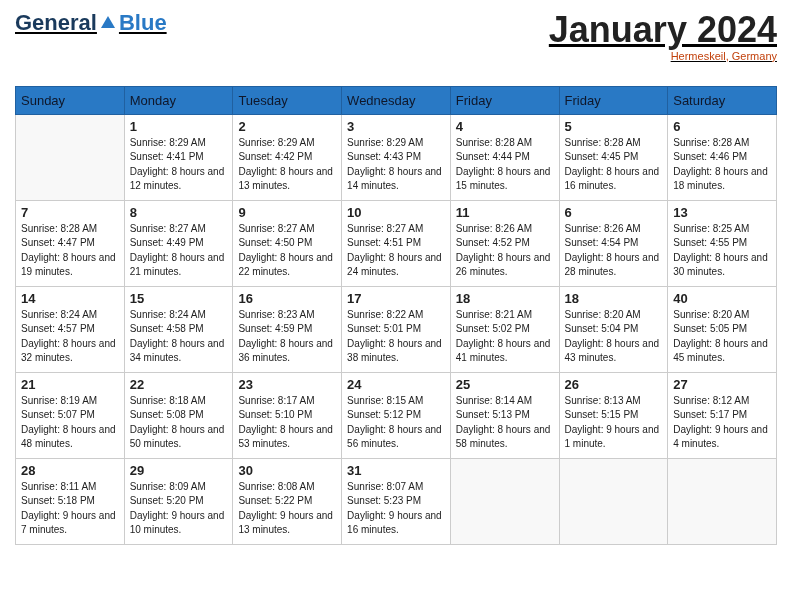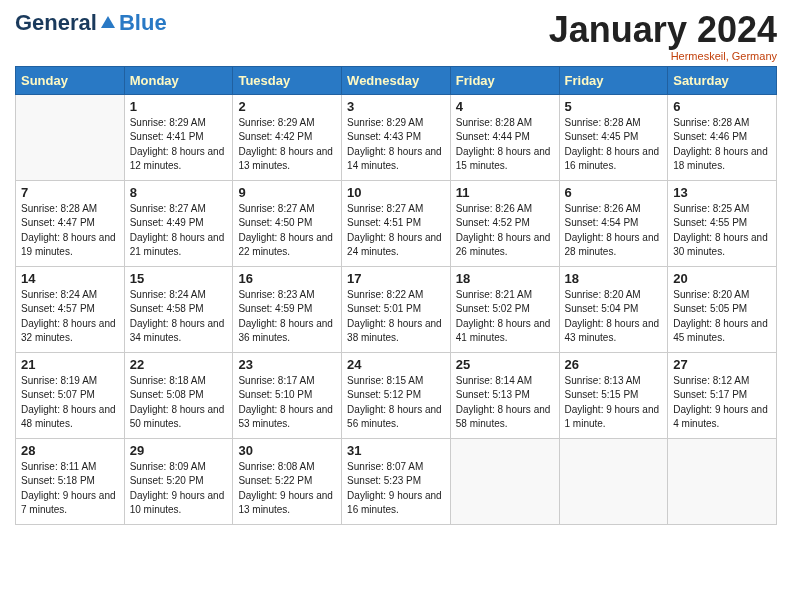--- a/index.html
+++ b/index.html
@@ -7,21 +7,22 @@
       font-family: Arial, sans-serif;
       background: #fff;
       width: 792px;
       min-height: 612px;
       padding: 10px 15px 15px;
     }
     .header {
       display: flex;
       justify-content: space-between;
       align-items: flex-start;
-      margin-bottom: 4px;
+      margin-bottom: 24px;
+      text-decoration: underline;
     }
     .logo {
       display: flex;
       flex-direction: column;
       align-items: flex-start;
     }
     .logo-text {
       display: flex;
       align-items: center;
       font-size: 22px;
@@ -47,23 +48,23 @@
       font-size: 11px;
       color: #c2410c;
     }
     .calendar-table {
       width: 100%;
       border-collapse: collapse;
       table-layout: fixed;
     }
     .calendar-table thead tr th {
       background: #2979c5;
-      color: #fef9c3;
+      color: #0f172a;
       font-size: 13px;
-      font-weight: bold;
+      font-weight: normal;
       padding: 6px 5px;
       text-align: left;
       border: 1px solid #2060a0;
     }
     .calendar-table tbody tr td {
       vertical-align: top;
       border: 1px solid #ccc;
       padding: 4px 5px 5px;
       font-size: 10.5px;
       color: #222;
@@ -135,21 +136,21 @@
         <td><span class="day-num">6</span><span class="cell-text">Sunrise: 8:26 AM<br>Sunset: 4:54 PM<br>Daylight: 8 hours and 28 minutes.</span></td>
         <td><span class="day-num">13</span><span class="cell-text">Sunrise: 8:25 AM<br>Sunset: 4:55 PM<br>Daylight: 8 hours and 30 minutes.</span></td>
       </tr>
       <tr>
         <td><span class="day-num">14</span><span class="cell-text">Sunrise: 8:24 AM<br>Sunset: 4:57 PM<br>Daylight: 8 hours and 32 minutes.</span></td>
         <td><span class="day-num">15</span><span class="cell-text">Sunrise: 8:24 AM<br>Sunset: 4:58 PM<br>Daylight: 8 hours and 34 minutes.</span></td>
         <td><span class="day-num">16</span><span class="cell-text">Sunrise: 8:23 AM<br>Sunset: 4:59 PM<br>Daylight: 8 hours and 36 minutes.</span></td>
         <td><span class="day-num">17</span><span class="cell-text">Sunrise: 8:22 AM<br>Sunset: 5:01 PM<br>Daylight: 8 hours and 38 minutes.</span></td>
         <td><span class="day-num">18</span><span class="cell-text">Sunrise: 8:21 AM<br>Sunset: 5:02 PM<br>Daylight: 8 hours and 41 minutes.</span></td>
         <td><span class="day-num">18</span><span class="cell-text">Sunrise: 8:20 AM<br>Sunset: 5:04 PM<br>Daylight: 8 hours and 43 minutes.</span></td>
-        <td><span class="day-num">20</span><span class="cell-text">Sunrise: 8:20 AM<br>Sunset: 5:05 PM<br>Daylight: 8 hours and 45 minutes.</span></td>
+        <td><span class="day-num">40</span><span class="cell-text">Sunrise: 8:20 AM<br>Sunset: 5:05 PM<br>Daylight: 8 hours and 45 minutes.</span></td>
       </tr>
       <tr>
         <td><span class="day-num">21</span><span class="cell-text">Sunrise: 8:19 AM<br>Sunset: 5:07 PM<br>Daylight: 8 hours and 48 minutes.</span></td>
         <td><span class="day-num">22</span><span class="cell-text">Sunrise: 8:18 AM<br>Sunset: 5:08 PM<br>Daylight: 8 hours and 50 minutes.</span></td>
         <td><span class="day-num">23</span><span class="cell-text">Sunrise: 8:17 AM<br>Sunset: 5:10 PM<br>Daylight: 8 hours and 53 minutes.</span></td>
         <td><span class="day-num">24</span><span class="cell-text">Sunrise: 8:15 AM<br>Sunset: 5:12 PM<br>Daylight: 8 hours and 56 minutes.</span></td>
         <td><span class="day-num">25</span><span class="cell-text">Sunrise: 8:14 AM<br>Sunset: 5:13 PM<br>Daylight: 8 hours and 58 minutes.</span></td>
         <td><span class="day-num">26</span><span class="cell-text">Sunrise: 8:13 AM<br>Sunset: 5:15 PM<br>Daylight: 9 hours and 1 minute.</span></td>
         <td><span class="day-num">27</span><span class="cell-text">Sunrise: 8:12 AM<br>Sunset: 5:17 PM<br>Daylight: 9 hours and 4 minutes.</span></td>
       </tr>

